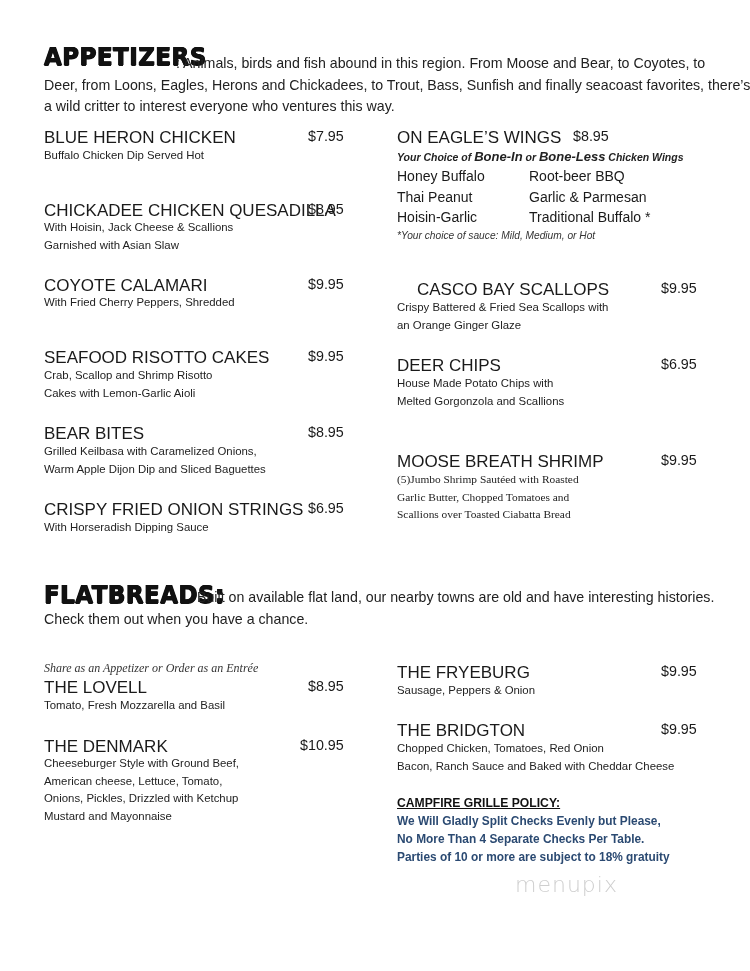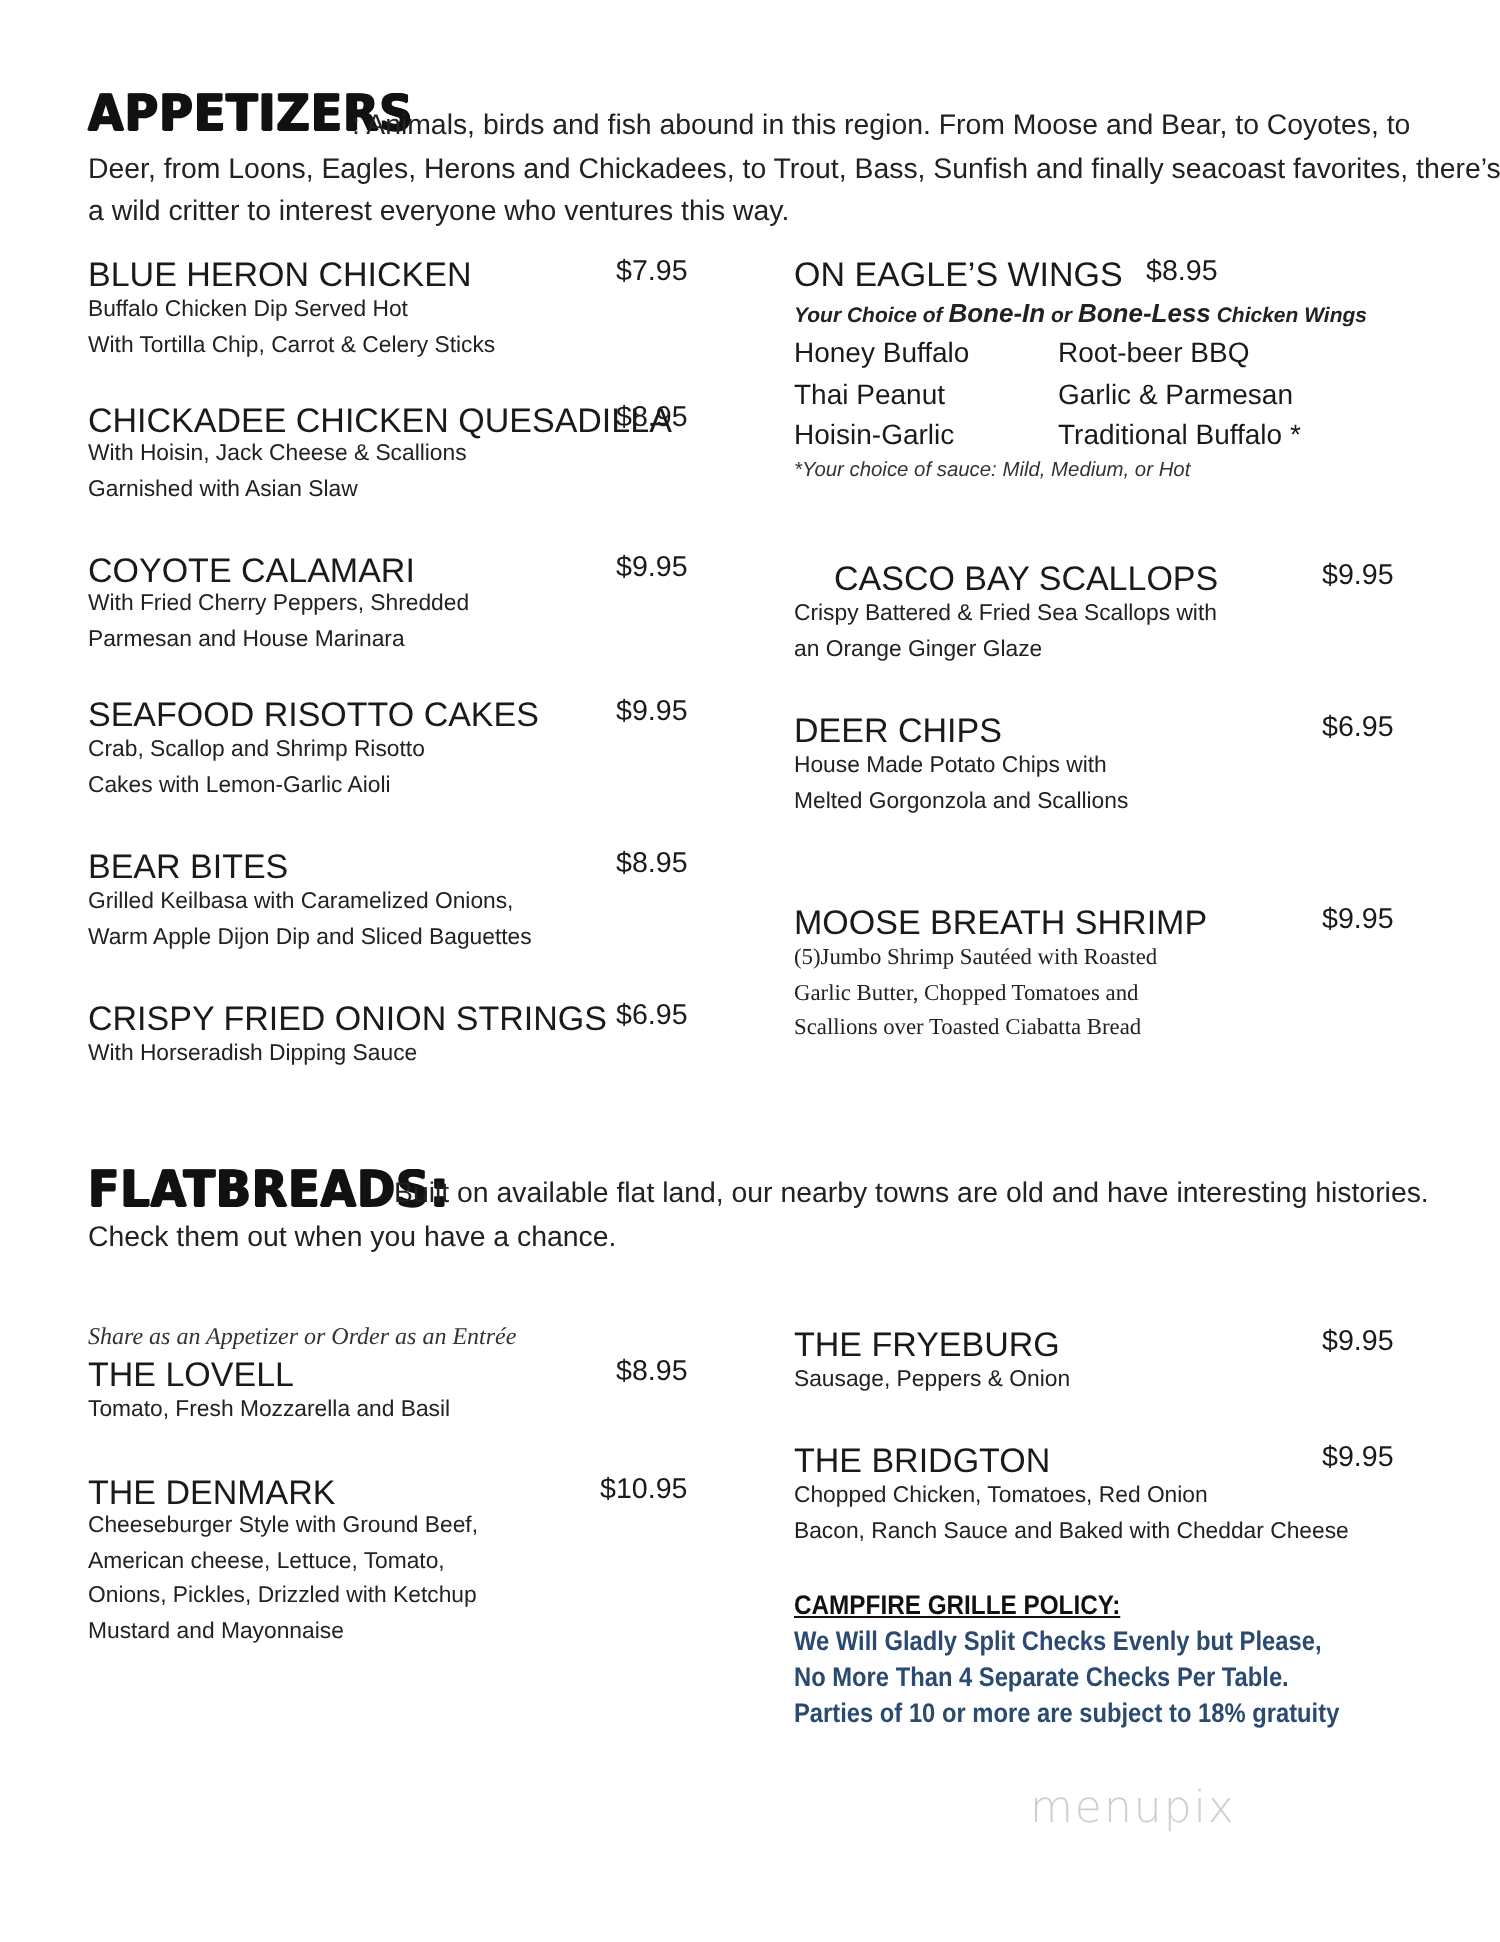--- a/index.html
+++ b/index.html
@@ -34,35 +34,33 @@
   <div class="intro-line" style="left:44px; top:74px;">Deer, from Loons, Eagles, Herons and Chickadees, to Trout, Bass, Sunfish and finally seacoast favorites, there’s</div>
   <div class="intro-line" style="left:44px; top:95px;">a wild critter to interest everyone who ventures this way.</div>
 </div>
 
 <div>
 
   <div class="abs item-name" style="left:44px; top:128px;">BLUE HERON CHICKEN</div>
   <div class="abs item-price" style="left:308px; top:128px;">$7.95</div>
   <div class="abs item-desc" style="left:44px; top:147px;">
     <div>Buffalo Chicken Dip Served Hot</div>
-    <div>With Tortilla Chip, Carrot &amp; Celery Sticks</div>
   </div>
 
   <div class="abs item-name" style="left:44px; top:201px;">CHICKADEE CHICKEN QUESADILLA</div>
   <div class="abs item-price" style="left:308px; top:201px;">$8.95</div>
   <div class="abs item-desc" style="left:44px; top:219px;">
     <div>With Hoisin, Jack Cheese &amp; Scallions</div>
     <div>Garnished with Asian Slaw</div>
   </div>
 
   <div class="abs item-name" style="left:44px; top:276px;">COYOTE CALAMARI</div>
   <div class="abs item-price" style="left:308px; top:276px;">$9.95</div>
   <div class="abs item-desc" style="left:44px; top:294px;">
     <div>With Fried Cherry Peppers, Shredded</div>
-    <div>Parmesan and House Marinara</div>
   </div>
 
   <div class="abs item-name" style="left:44px; top:348px;">SEAFOOD RISOTTO CAKES</div>
   <div class="abs item-price" style="left:308px; top:348px;">$9.95</div>
   <div class="abs item-desc" style="left:44px; top:367px;">
     <div>Crab, Scallop and Shrimp Risotto</div>
     <div>Cakes with Lemon-Garlic Aioli</div>
   </div>
 
   <div class="abs item-name" style="left:44px; top:424px;">BEAR BITES</div>
@@ -156,13 +154,13 @@
   </div>
 </div>
 
 <div>
   <div class="abs policy-title" style="left:397px; top:795px;">CAMPFIRE GRILLE POLICY:</div>
   <div class="abs policy-line" style="left:397px; top:813px;">We Will Gladly Split Checks Evenly but Please,</div>
   <div class="abs policy-line" style="left:397px; top:831px;">No More Than 4 Separate Checks Per Table.</div>
   <div class="abs policy-line" style="left:397px; top:849px;">Parties of 10 or more are subject to 18% gratuity</div>
 </div>
 
-<div class="abs watermark" style="left:515px; top:872px;margin-top:20px;">menupix</div>
+<div class="abs watermark" style="left:515px; top:872px;">menupix</div>
 
 </body></html>

